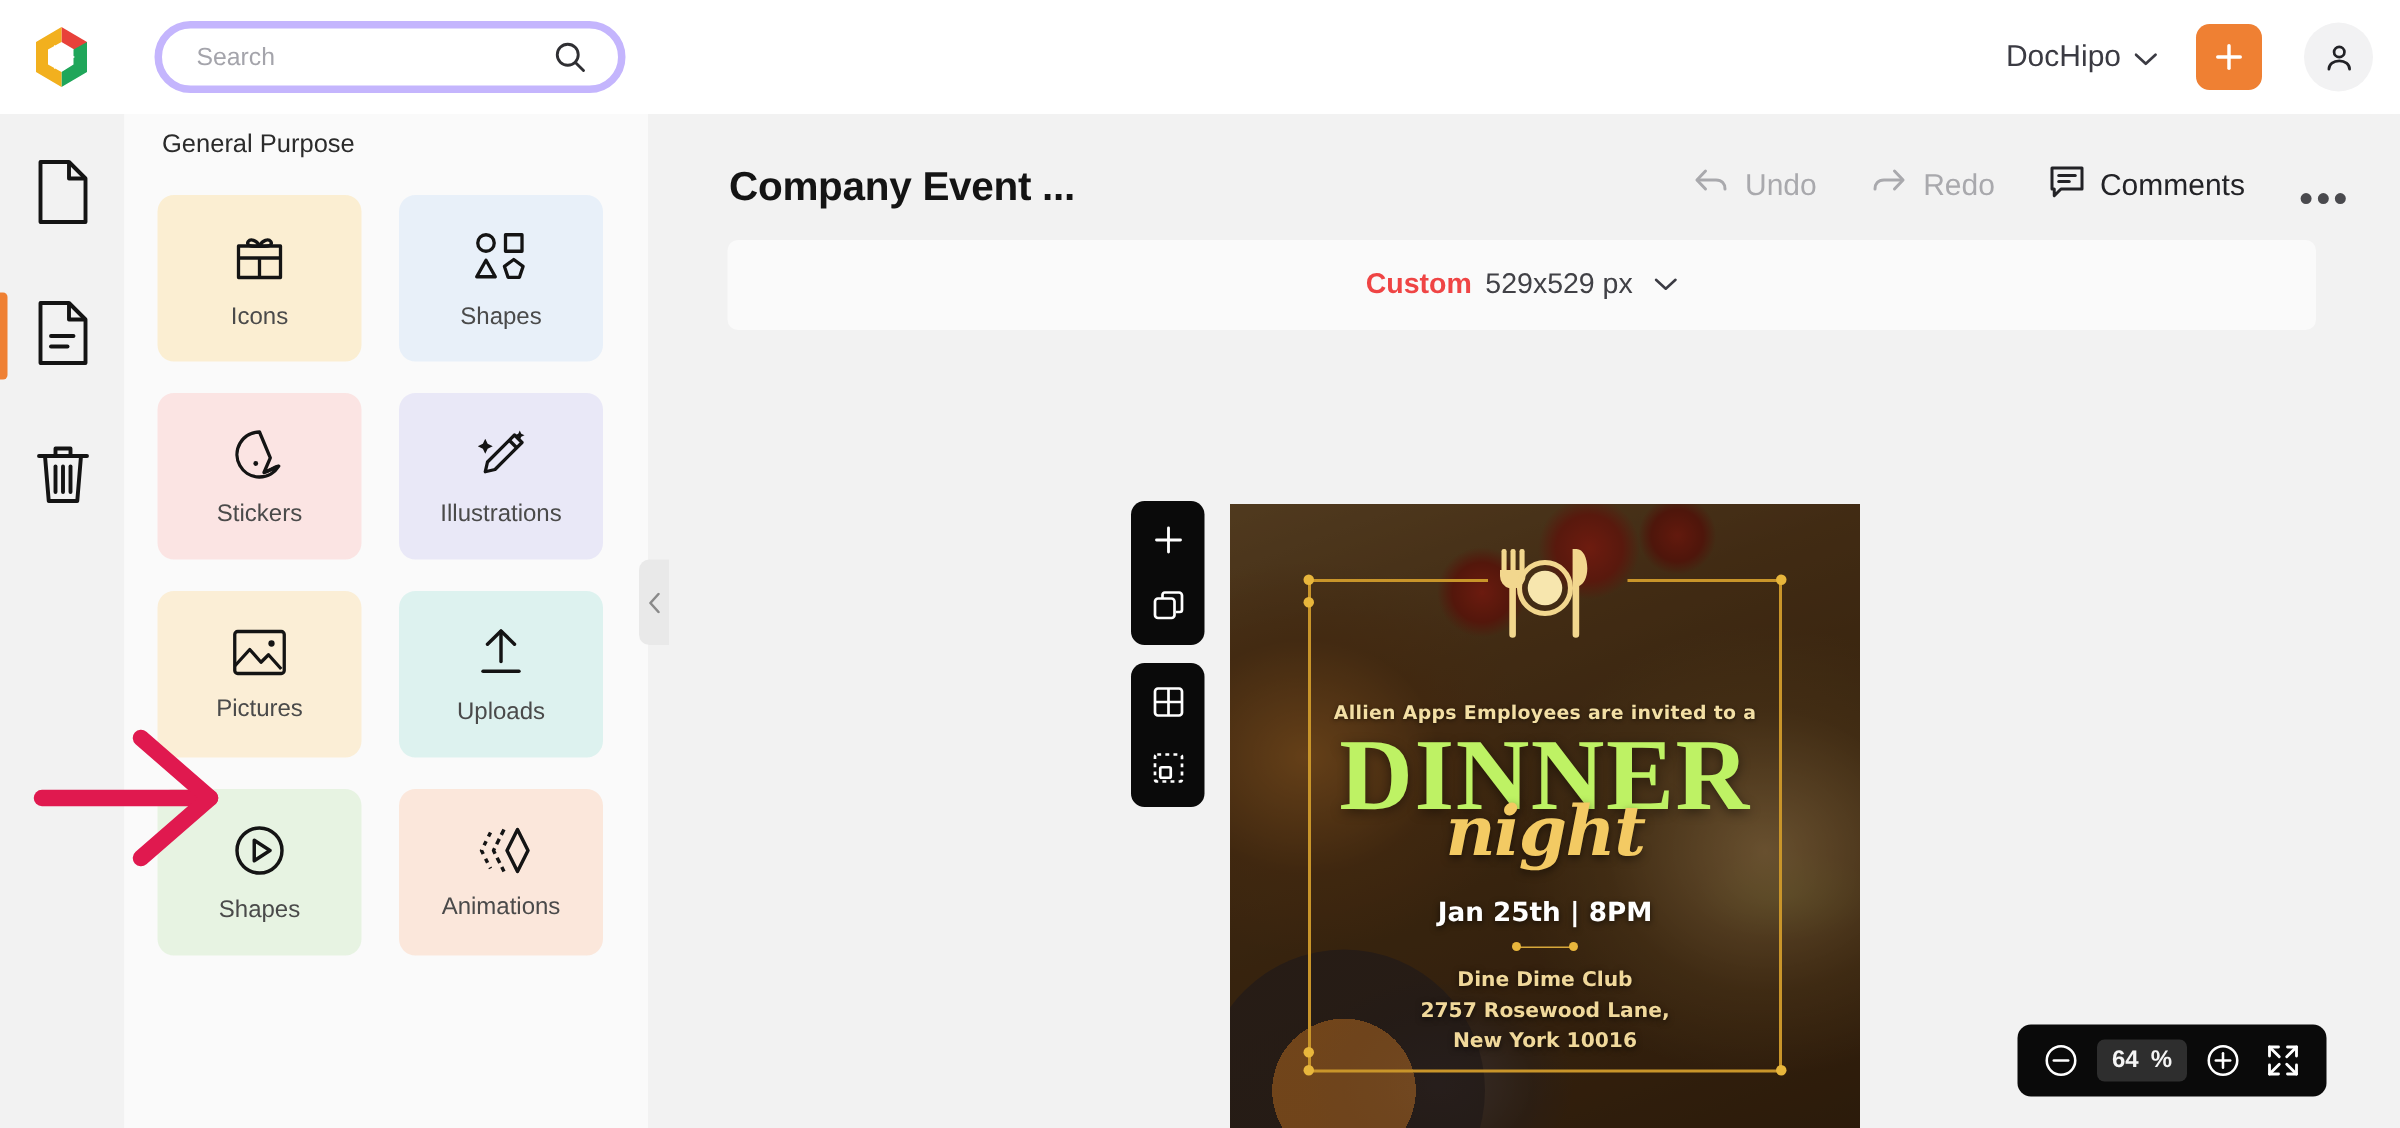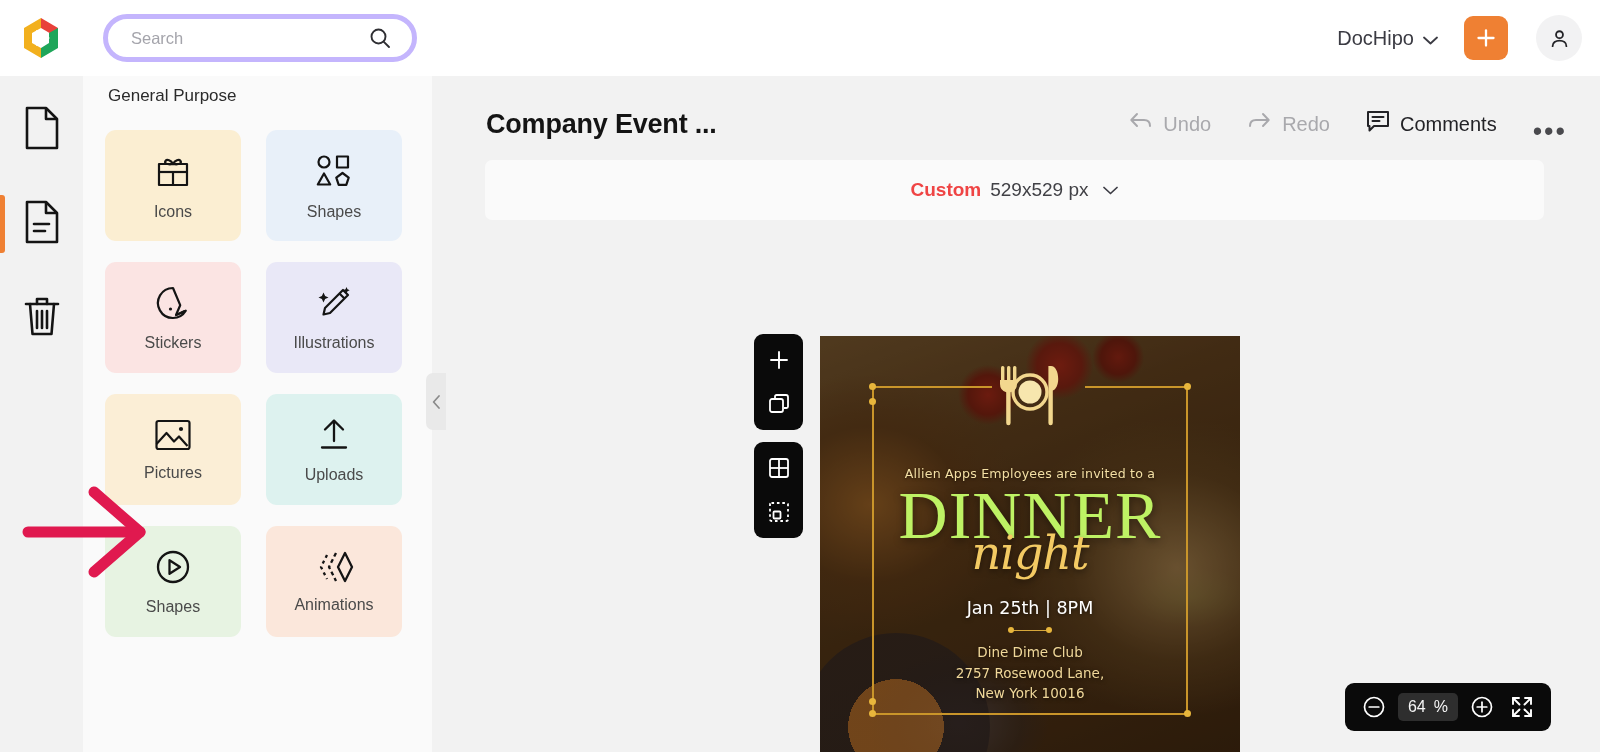--- a/index.html
+++ b/index.html
@@ -139,21 +139,21 @@
     position: absolute; top: 84px; left: 53px;
     width: 1059px; height: 60px;
     background: #fafafa; border-radius: 7px;
     display: flex; align-items: center; justify-content: center; gap: 9px;
     cursor: pointer;
   }
   .size-bold { font-size: 19px; font-weight: bold; color: #ef4444; }
   .size-reg { font-size: 19px; color: #414146; }
 
   
-  .canvas-area { position: absolute; top: 144px; left: 0; width: 1168px; height: 532px; }
+  .canvas-area { position: absolute; top: 144px; left: 0; width: 1168px; height: 532px; font-weight: bold; }
 
   .float-tools {
     position: absolute; left: 322px; top: 114px;
     display: flex; flex-direction: column; gap: 12px;
   }
   .float-group {
     width: 49px; background: #0a0a0a; border-radius: 9px;
     display: flex; flex-direction: column; align-items: center;
     padding: 12px 0; gap: 16px;
   }

